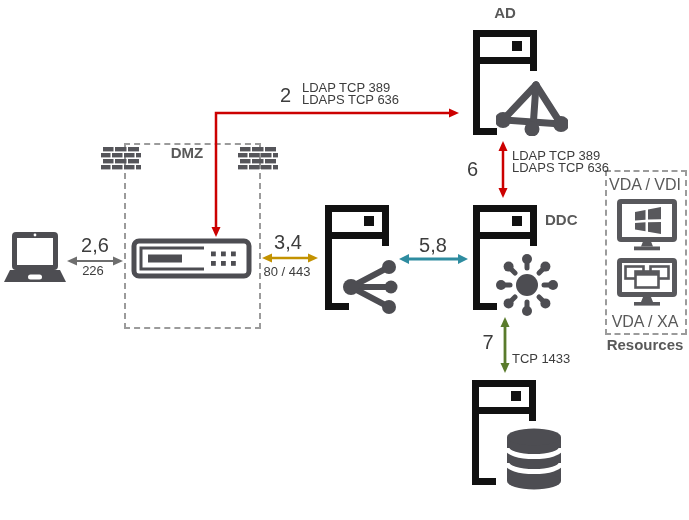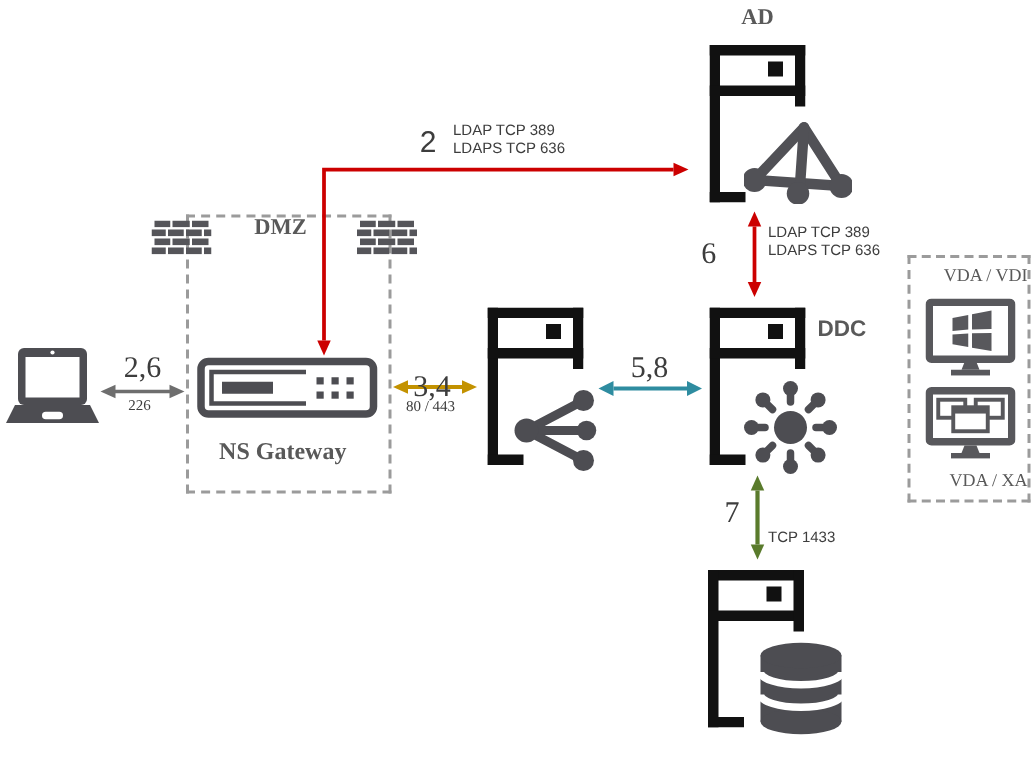--- a/index.html
+++ b/index.html
@@ -1,39 +1,40 @@
 <!DOCTYPE html>
 <html><head>
 <meta charset="utf-8">
 <style>
   html,body{margin:0;padding:0;background:#ffffff;}
   .canvas{position:relative;width:689px;height:520px;background:#ffffff;
           font-family:"Liberation Sans",sans-serif;overflow:hidden;}
   .abs{position:absolute;}
-  .tc{text-align:center;font-family:Liberation Serif, serif;}
+  .tc{text-align:center;}
   .num{font-size:20px;color:#3d3d3d;}
-  .port{font-size:10px;color:#3d3d3d;white-space:nowrap;line-height:12px;}
+  .port{font-size:13px;color:#3d3d3d;white-space:nowrap;line-height:12px;}
   .nodelabel{font-weight:700;font-size:16px;color:#595959;white-space:nowrap;}
   .smlabel{font-weight:700;font-size:15px;color:#595959;white-space:nowrap;}
-  .sub{font-size:12px;color:#595959;white-space:nowrap;text-align:right;}
+  .sub{font-size:16px;color:#595959;white-space:nowrap;}
   .dmz-box{border:2px dashed #9b9b9b;}
   .res-box{border:2px dashed #9b9b9b;}
   svg{display:block;}
 </style>
 </head>
 <body>
 
 <div class="canvas">
 
   <div class="abs dmz-box" style="left:124px;top:143px;width:133px;height:182px;"></div>
   <div class="abs smlabel tc" style="left:157px;top:144px;width:60px;">DMZ</div>
 
   <div class="abs res-box" style="left:605px;top:170px;width:78px;height:161px;"></div>
   <div class="abs sub tc" style="left:605px;top:176px;width:80px;">VDA / VDI</div>
   <div class="abs sub tc" style="left:605px;top:313px;width:80px;">VDA / XA</div>
+  <div class="abs smlabel tc" style="left:601px;top:336px;width:88px;">Resources</div>
 
   <svg class="abs" style="left:0;top:0;" width="689" height="520" viewBox="0 0 689 520">
 
     <g>
       <line x1="76" y1="261" x2="114" y2="261" stroke-width="2.2" stroke="#6e6e6e"></line>
       <polygon points="67,261 77,256.5 77,265.5" fill="#6e6e6e"></polygon>
       <polygon points="123,261 113,256.5 113,265.5" fill="#6e6e6e"></polygon>
     </g>
 
     <g>
@@ -113,21 +114,20 @@
     <rect x="10" y="10" width="100" height="21" fill="none" stroke="#4d4d52" stroke-width="3"></rect>
     <rect x="73" y="8" width="39" height="25" fill="#ffffff"></rect>
     <rect x="17" y="16.5" width="34" height="8" fill="#4d4d52"></rect>
     <rect x="80" y="13.5" width="4.8" height="4.8" fill="#4d4d52"></rect>
       <rect x="90" y="13.5" width="4.8" height="4.8" fill="#4d4d52"></rect>
       <rect x="100" y="13.5" width="4.8" height="4.8" fill="#4d4d52"></rect>
     <rect x="80" y="23" width="4.8" height="4.8" fill="#4d4d52"></rect>
       <rect x="90" y="23" width="4.8" height="4.8" fill="#4d4d52"></rect>
       <rect x="100" y="23" width="4.8" height="4.8" fill="#4d4d52"></rect>
   </svg>
-  <div class="abs nodelabel tc" style="left:125px;top:293px;width:127px;">NS Gateway</div>
 
   <div class="abs smlabel tc" style="left:473px;top:4px;width:64px;">AD</div>
   <svg class="abs" style="left:473px;top:30px;" width="64" height="105" viewBox="0 0 64 105" fill="#111111">
     <rect x="0" y="0" width="64" height="7"></rect>
       <rect x="0" y="0" width="7" height="105"></rect>
     <rect x="0" y="98" width="24" height="7"></rect>
       <rect x="0" y="27" width="64" height="7"></rect>
     <rect x="57" y="0" width="7" height="41"></rect>
       <rect x="39" y="11" width="10" height="10"></rect>
   </svg>
@@ -233,21 +233,21 @@
 
   <div class="abs num tc" style="left:70px;top:234px;width:50px;">2,6</div>
   <div class="abs port tc" style="left:70px;top:265px;width:46px;">226</div>
 
   <div class="abs num" style="left:263px;top:84px;width:28px;text-align:right;">2</div>
   <div class="abs port" style="left:302px;top:82px;">
     <div>LDAP TCP 389</div>
     <div>LDAPS TCP 636</div>
   </div>
 
-  <div class="abs num tc" style="left:263px;top:247px;width:50px;">3,4</div>
+  <div class="abs num tc" style="left:263px;top:231px;width:50px;">3,4</div>
   <div class="abs port tc" style="left:261px;top:266px;width:52px;">80 / 443</div>
 
   <div class="abs num tc" style="left:408px;top:234px;width:50px;">5,8</div>
 
   <div class="abs num tc" style="left:460px;top:158px;width:25px;">6</div>
   <div class="abs port" style="left:512px;top:150px;">
     <div>LDAP TCP 389</div>
     <div>LDAPS TCP 636</div>
   </div>
 

